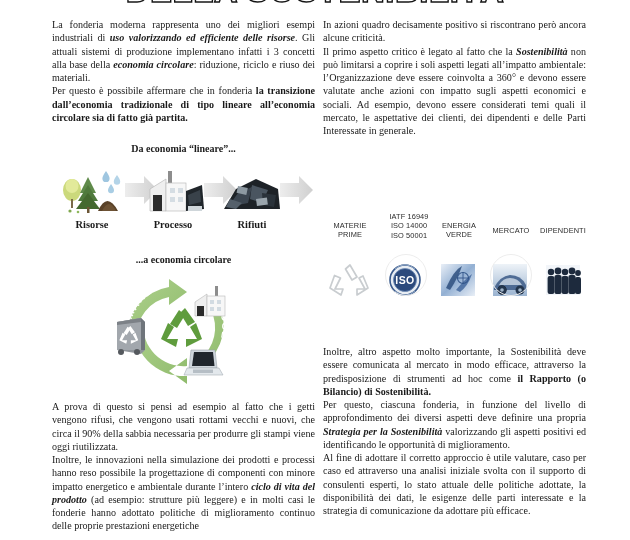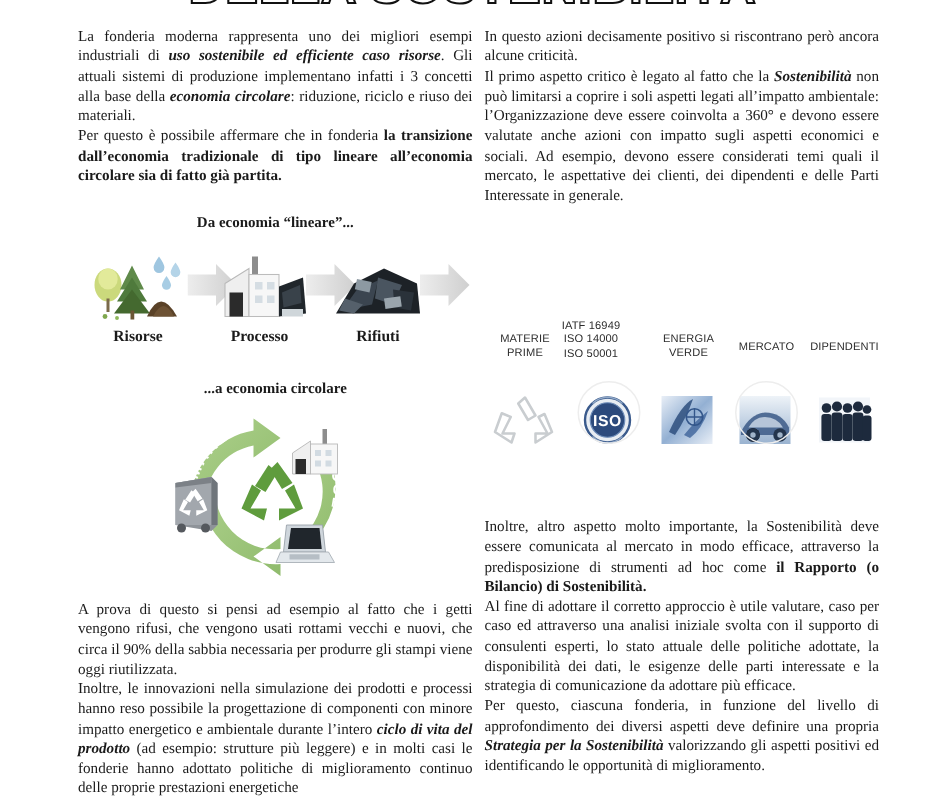--- a/index.html
+++ b/index.html
@@ -149,21 +149,21 @@
     position: absolute;
     font-family: "Liberation Sans", sans-serif;
     font-size: 7.4px;
     font-weight: normal;
     color: #2b2b2b;
     text-align: center;
     line-height: 9.4px;
     letter-spacing: 0.1px;
   }
   .sl-0 { left: 0px;   width: 54px; top: 9px; }
-  .sl-1 { left: 44px;  width: 54px; top: 0px; }
+  .sl-1 { left: 59px;  width: 54px; top: 0px; }
   .sl-2 { left: 110px; width: 52px; top: 9px; }
   .sl-3 { left: 161px; width: 54px; top: 14px; }
   .sl-4 { left: 213px; width: 54px; top: 14px; }
 
   .strip-icons {
     position: relative;
     height: 60px;
     margin-top: 8px;
   }
   .strip-icon {
@@ -197,21 +197,21 @@
 </head>
 <body>
 
 <div class="page">
 
   <div class="title-band">
     <div class="title-text">DELLA SOSTENIBILITÀ</div>
   </div>
 
   <div class="col blk blk-l1">
-    <p class="para" id="l-p1"><span>La fonderia moderna rappresenta uno dei migliori esempi industriali di </span><span class="bi">uso sostenibile ed efficiente caso risorse</span><span>. Gli attuali sistemi di produzione implementano infatti i 3 concetti alla base della </span><span class="bi">economia circolare</span><span>: riduzione, riciclo e riuso dei materiali.</span></p>
+    <p class="para" id="l-p1"><span>La fonderia moderna rappresenta uno dei migliori esempi industriali di </span><span class="bi">uso valorizzando ed efficiente delle risorse</span><span>. Gli attuali sistemi di produzione implementano infatti i 3 concetti alla base della </span><span class="bi">economia circolare</span><span>: riduzione, riciclo e riuso dei materiali.</span></p>
     <p class="para" id="l-p2"><span>Per questo è possibile affermare che in fonderia </span><b>la transizione dall’economia tradizionale di tipo lineare all’economia circolare sia di fatto già partita.</b></p>
   </div>
 
   <div class="fig-linear">
     <div class="fig-caption-top">Da economia “lineare”...</div>
 
     <div class="lin-row">
 
       <div class="node n-res">
         <svg width="66" height="46" viewBox="0 0 66 46">
@@ -384,21 +384,21 @@
       </svg>
     </div>
   </div>
 
   <div class="col blk blk-l2">
     <p class="para" id="l-p3"><span>A prova di questo si pensi ad esempio al fatto che i getti vengono rifusi, che vengono usati rottami vecchi e nuovi, che circa il 90% della sabbia necessaria per produrre gli stampi viene oggi riutilizzata.</span></p>
     <p class="para" id="l-p4"><span>Inoltre, le innovazioni nella simulazione dei prodotti e processi hanno reso possibile la progettazione di componenti con minore impatto energetico e ambientale durante l’intero </span><span class="bi">ciclo di vita del prodotto</span><span> (ad esempio: strutture più leggere) e in molti casi le fonderie hanno adottato politiche di miglioramento continuo delle proprie prestazioni energetiche</span></p>
   </div>
 
   <div class="col blk blk-r1">
-    <p class="para" id="r-p2"><span>In questo azioni decisamente positivo si riscontrano però ancora alcune criticità.</span></p>
+    <p class="para" id="r-p2"><span>In azioni quadro decisamente positivo si riscontrano però ancora alcune criticità.</span></p>
     <p class="para" id="r-p3"><span>Il primo aspetto critico è legato al fatto che la </span><span class="bi">Sostenibilità</span><span> non può limitarsi a coprire i soli aspetti legati all’impatto ambientale: l’Organizzazione deve essere coinvolta a 360° e devono essere valutate anche azioni con impatto sugli aspetti economici e sociali. Ad esempio, devono essere considerati temi quali il mercato, le aspettative dei clienti, dei dipendenti e delle Parti Interessate in generale.</span></p>
   </div>
 
   <div class="icon-strip">
     <div class="strip-labels">
       <div class="strip-label sl-0">MATERIE<br>PRIME</div>
       <div class="strip-label sl-1">IATF 16949<br>ISO 14000<br>ISO 50001</div>
       <div class="strip-label sl-2">ENERGIA<br>VERDE</div>
       <div class="strip-label sl-3">MERCATO</div>
       <div class="strip-label sl-4">DIPENDENTI</div>
@@ -481,17 +481,17 @@
             <circle cx="37" cy="15" r="2.9"></circle>
               <rect x="34" y="19" width="6" height="17" rx="2"></rect>
           </g>
         </svg>
       </div>
     </div>
   </div>
 
   <div class="col blk blk-r2">
     <p class="para" id="r-p4"><span>Inoltre, altro aspetto molto importante,  la Sostenibilità deve essere comunicata al mercato in modo efficace, attraverso la predisposizione di strumenti ad hoc come </span><b>il Rapporto (o Bilancio) di Sostenibilità.</b></p>
+    <p class="para" id="r-p5"><span>Per questo, ciascuna fonderia, in funzione del livello di approfondimento dei diversi aspetti deve definire una propria </span><span class="bi">Strategia per la Sostenibilità</span><span> valorizzando gli aspetti positivi ed identificando le opportunità di miglioramento.</span></p>
     <p class="para" id="r-p6"><span>Al fine di adottare il corretto approccio è utile valutare, caso per caso ed attraverso una analisi iniziale svolta con il supporto di consulenti esperti, lo stato attuale delle politiche adottate, la disponibilità dei dati, le esigenze delle parti interessate e la strategia di comunicazione da adottare più efficace.</span></p>
-    <p class="para" id="r-p5"><span>Per questo, ciascuna fonderia, in funzione del livello di approfondimento dei diversi aspetti deve definire una propria </span><span class="bi">Strategia per la Sostenibilità</span><span> valorizzando gli aspetti positivi ed identificando le opportunità di miglioramento.</span></p>
   </div>
 
 </div>
 
 </body></html>

